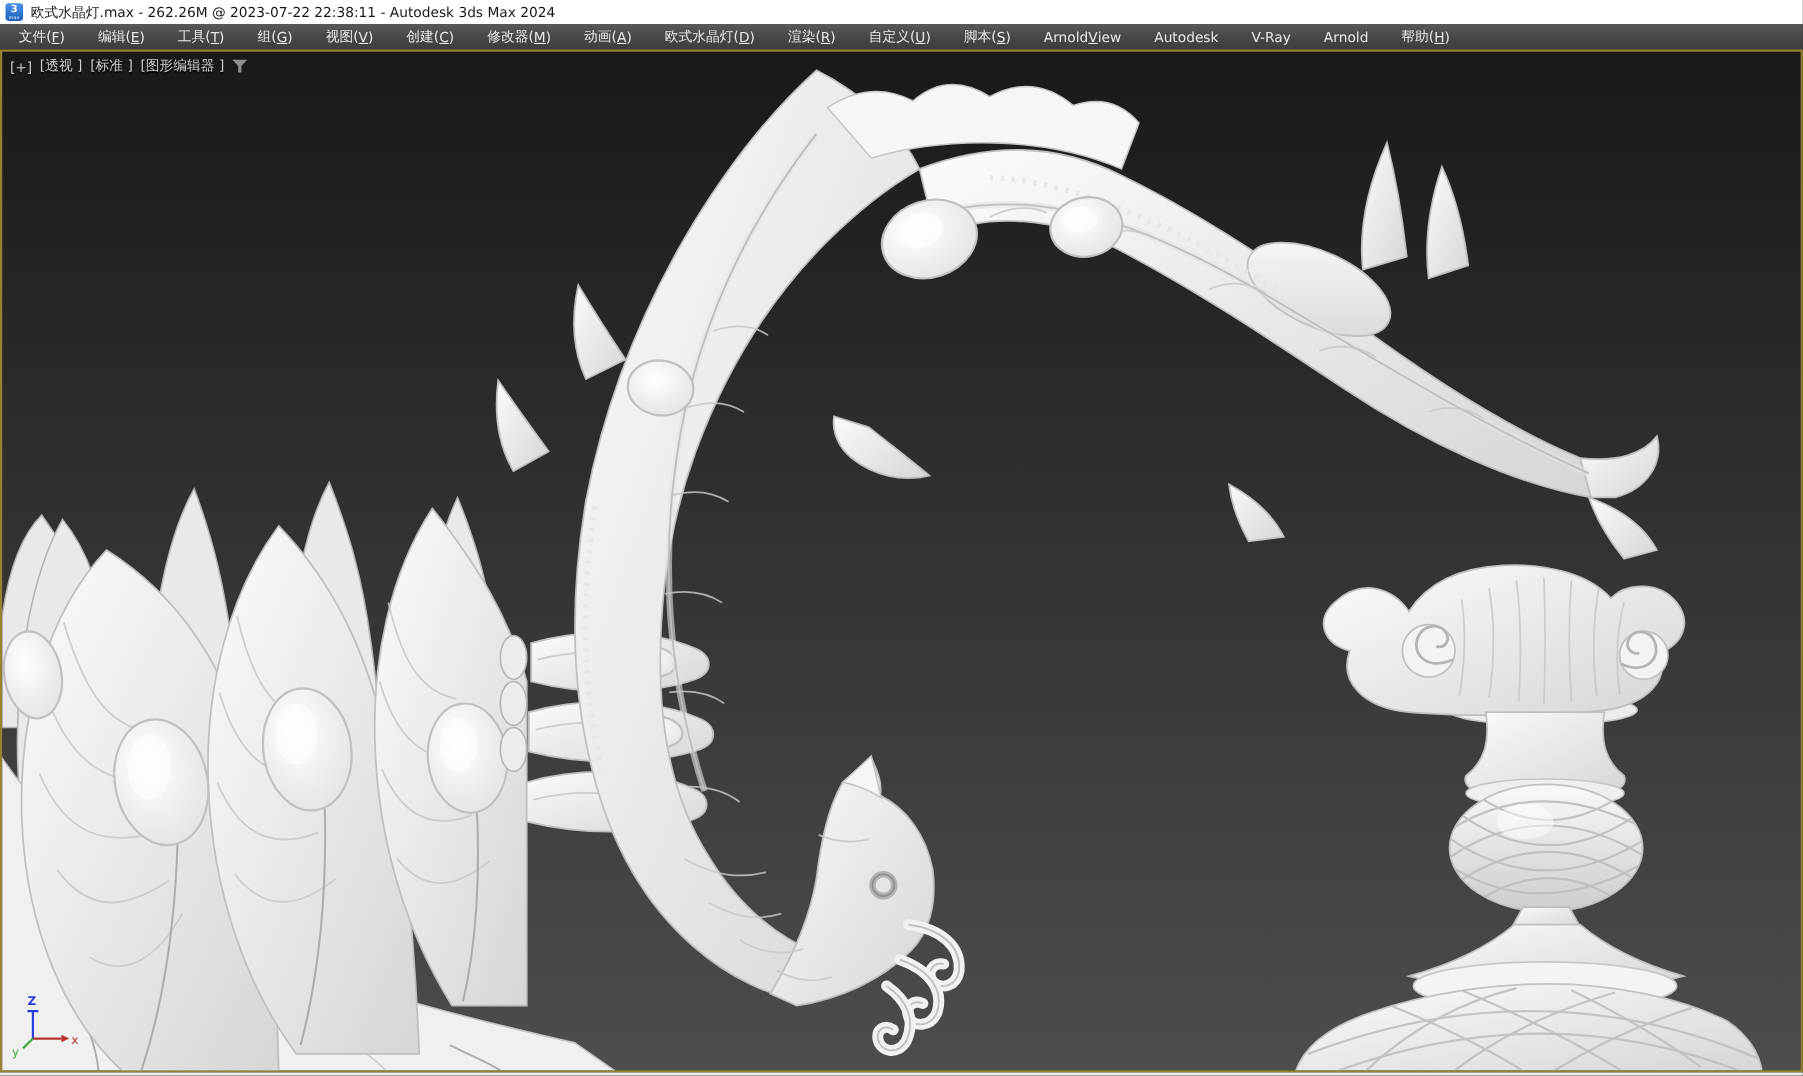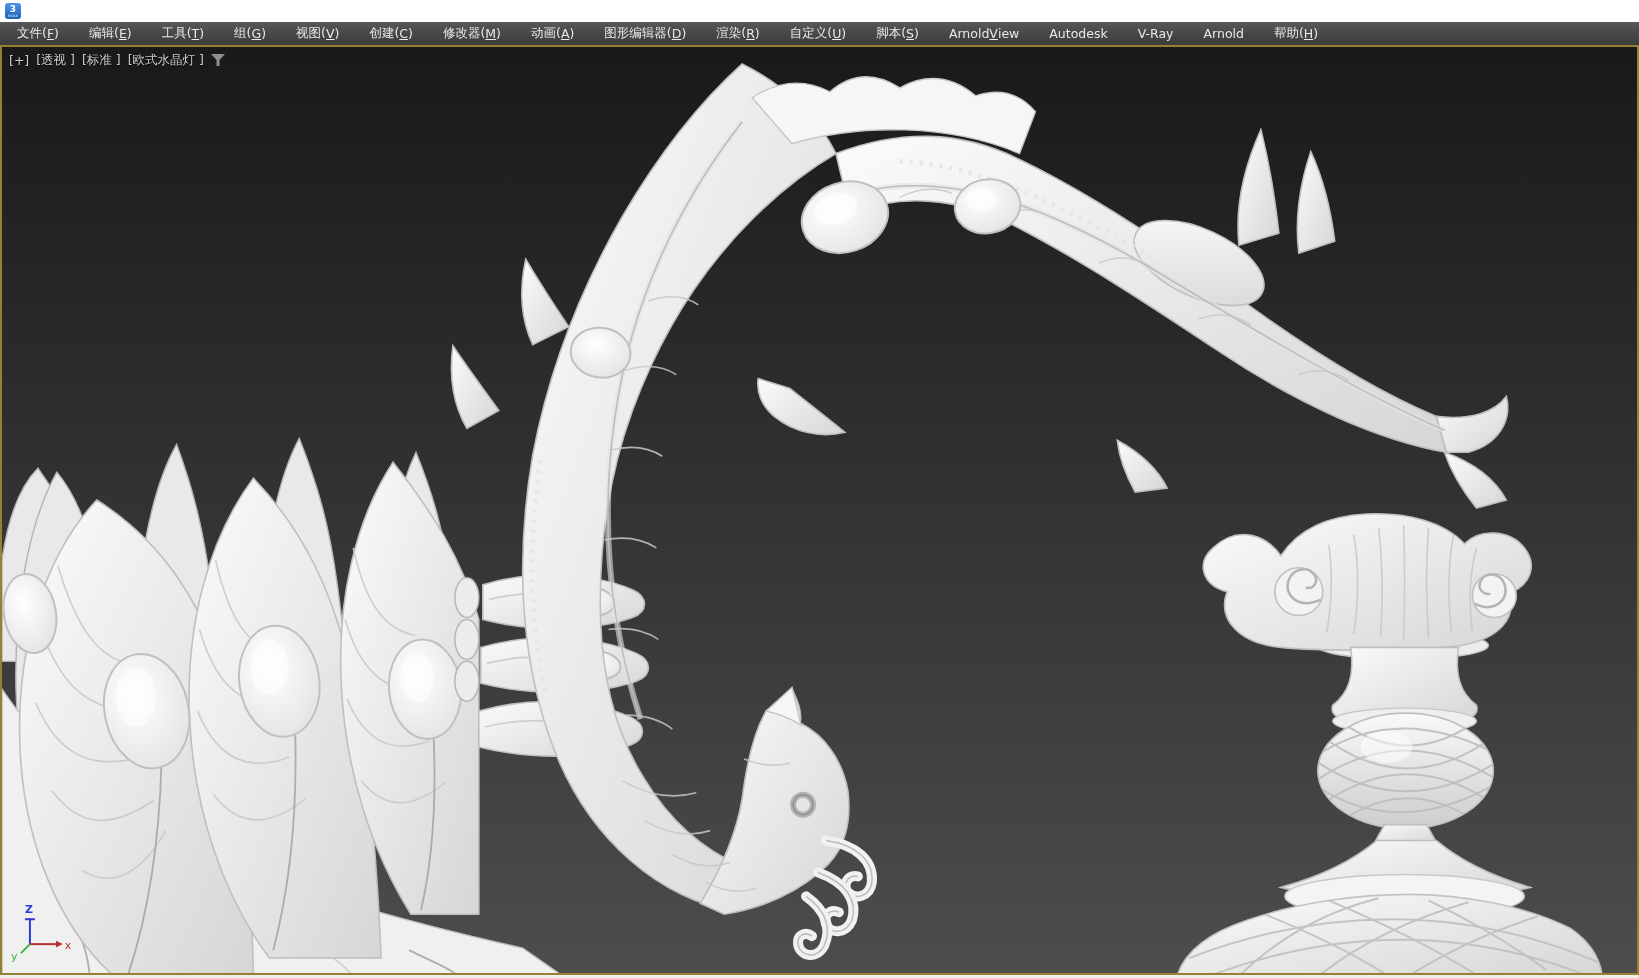--- a/index.html
+++ b/index.html
@@ -43,20 +43,21 @@
   .fringe{fill:none;stroke:#e4e4e4;stroke-width:5;stroke-dasharray:3 7;opacity:.9;}
 </style>
 </head>
 <body>
 
 <div class="titlebar">
   <div class="appicon">
     <span class="n">3</span>
     <span class="m">max</span>
   </div>
+  <div class="titletext">欧式水晶灯.max - 262.26M @ 2023-07-22 22:38:11 - Autodesk 3ds Max 2024</div>
 </div>
 
 <div class="menubar">
     <div class="menu-item">
       <span>文件(</span>
       <span class="hk">F</span>
       <span>)</span>
     </div>
     <div class="menu-item">
       <span>编辑(</span>
@@ -87,21 +88,21 @@
       <span>修改器(</span>
       <span class="hk">M</span>
       <span>)</span>
     </div>
     <div class="menu-item">
       <span>动画(</span>
       <span class="hk">A</span>
       <span>)</span>
     </div>
     <div class="menu-item">
-      <span>图形编辑器(</span>
+      <span>欧式水晶灯(</span>
       <span class="hk">D</span>
       <span>)</span>
     </div>
     <div class="menu-item">
       <span>渲染(</span>
       <span class="hk">R</span>
       <span>)</span>
     </div>
     <div class="menu-item">
       <span>自定义(</span>
@@ -359,20 +360,20 @@
       <text x="63" y="951" font-size="11" fill="#b8312f">x</text>
       <line x1="28" y1="946" x2="19" y2="955" stroke="#3fae3f" stroke-width="2"></line>
       <text x="9" y="962" font-size="11" fill="#3fae3f">y</text>
     </g>
   </svg>
 
   <div class="vp-label">
     <span>[+]</span>
     <span>[透视 ]</span>
     <span>[标准 ]</span>
-    <span>[欧式水晶灯 ]</span>
+    <span>[图形编辑器 ]</span>
     <svg width="15" height="13" viewBox="0 0 15 13">
       <path d="M 0,0 L 14,0 L 8.5,6 L 8.5,12 L 5.5,12 L 5.5,6 Z" fill="#8f8f8f"></path>
     </svg>
   </div>
 </div>
 
 <div class="bottomstrip"></div>
 
 </body></html>

